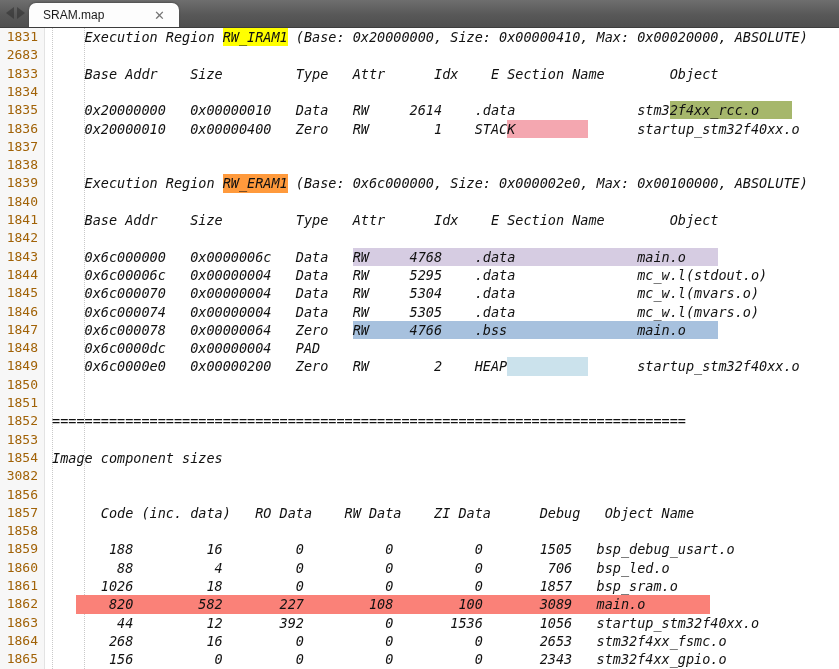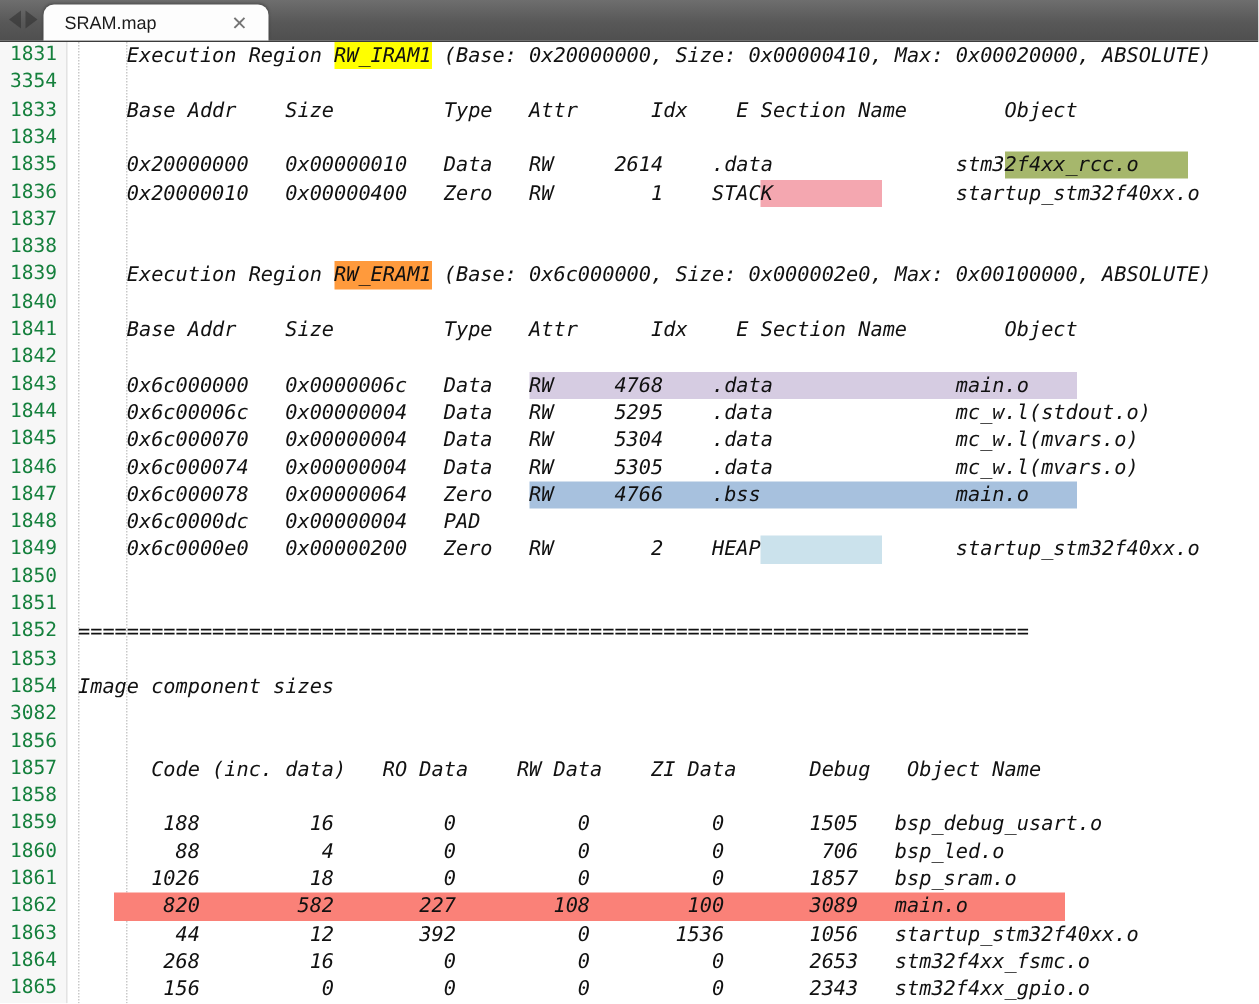--- a/index.html
+++ b/index.html
@@ -105,21 +105,21 @@
     line-height: 18.3px;
     white-space: pre;
     font-size: 13.5px;
     color: #111111;
   }
   .lineno {
     position: absolute;
     left: 0;
     width: 38px;
     text-align: right;
-    color: #15803d;
+    color: #a16207;
     font-size: 13px;
     font-family: "DejaVu Sans Mono", monospace;
   }
   .linetext {
     position: absolute;
     left: 52px;
     white-space: pre;
     font-style: italic;
   }
   .hl-yellow   { background: #ffff00; }
@@ -159,21 +159,21 @@
 
 <div id="editor">
 
   <div id="gutter"></div>
 
   <div class="indent-guide" style="left:52px;"></div>
   <div class="indent-guide" style="left:84px;"></div>
 
   <div id="codearea">
       <div class="line" style="top: 0px; position: absolute; left: 0px; width: 839px;"><div class="band hl-yellow" style="left: 222.688px; width: 65.024px;"></div><span class="lineno">1831</span><span class="linetext">    Execution Region RW_IRAM1 (Base: 0x20000000, Size: 0x00000410, Max: 0x00020000, ABSOLUTE)</span></div>
-      <div class="line" style="top: 18.3px; position: absolute; left: 0px; width: 839px;"><span class="lineno">3354</span><span class="linetext"></span></div>
+      <div class="line" style="top: 18.3px; position: absolute; left: 0px; width: 839px;"><span class="lineno">2683</span><span class="linetext"></span></div>
       <div class="line" style="top: 36.6px; position: absolute; left: 0px; width: 839px;"><span class="lineno">1833</span><span class="linetext">    Base Addr    Size         Type   Attr      Idx    E Section Name        Object</span></div>
       <div class="line" style="top: 54.9px; position: absolute; left: 0px; width: 709px;"><span class="lineno">1834</span><span class="linetext"></span></div>
       <div class="line" style="top: 73.2px; position: absolute; left: 0px; width: 839px;"><div class="band hl-olive" style="left: 669.728px; width: 121.92px;"></div><span class="lineno">1835</span><span class="linetext">    0x20000000   0x00000010   Data   RW     2614    .data               stm32f4xx_rcc.o</span></div>
       <div class="line" style="top: 91.5px; position: absolute; left: 0px; width: 782px;"><div class="band hl-pink" style="left: 507.168px; width: 81.28px;"></div><span class="lineno">1836</span><span class="linetext">    0x20000010   0x00000400   Zero   RW        1    STACK               startup_stm32f40xx.o</span></div>
       <div class="line" style="top: 109.8px; position: absolute; left: 0px; width: 839px;"><span class="lineno">1837</span><span class="linetext"></span></div>
       <div class="line" style="top: 128.1px; position: absolute; left: 0px; width: 839px;"><span class="lineno">1838</span><span class="linetext"></span></div>
       <div class="line" style="top: 146.4px; position: absolute; left: 0px; width: 839px;"><div class="band hl-orange" style="left: 222.688px; width: 65.024px;"></div><span class="lineno">1839</span><span class="linetext">    Execution Region RW_ERAM1 (Base: 0x6c000000, Size: 0x000002e0, Max: 0x00100000, ABSOLUTE)</span></div>
       <div class="line" style="top: 164.7px; position: absolute; left: 0px; width: 839px;"><span class="lineno">1840</span><span class="linetext"></span></div>
       <div class="line" style="top: 183px; position: absolute; left: 0px; width: 839px; padding-left: 24px;"><span class="lineno">1841</span><span class="linetext">    Base Addr    Size         Type   Attr      Idx    E Section Name        Object</span></div>
       <div class="line" style="top: 201.3px; position: absolute; left: 0px; width: 839px; padding-left: 29px;"><span class="lineno">1842</span><span class="linetext"></span></div>

